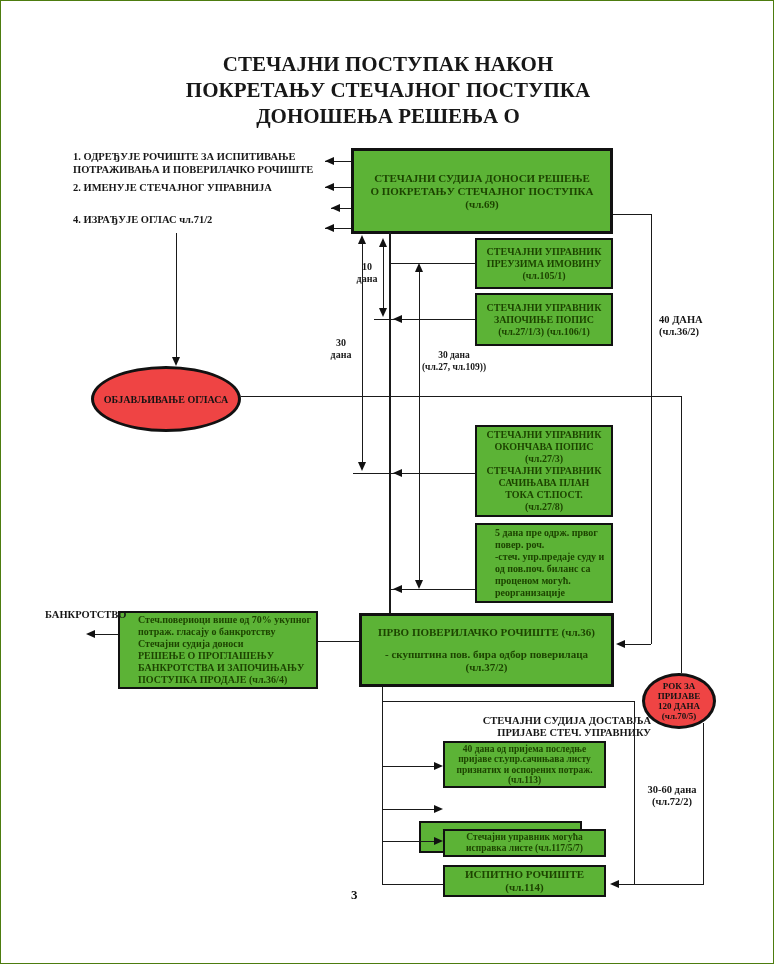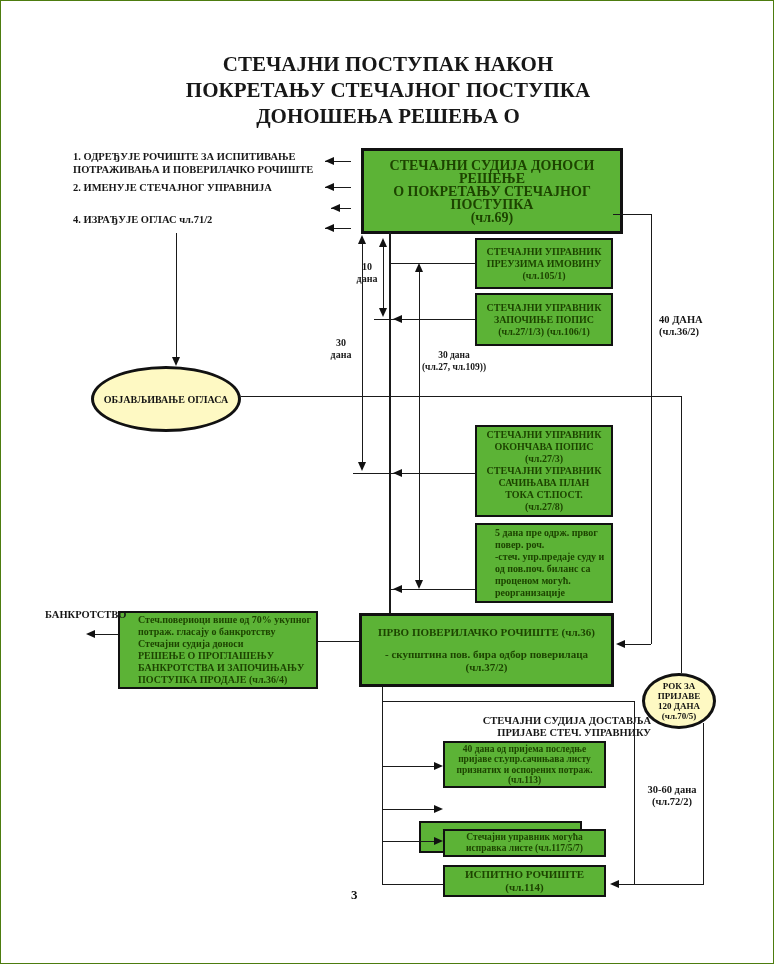--- a/index.html
+++ b/index.html
@@ -7,21 +7,21 @@
         font-family:Liberation Serif, serif;font-weight:bold;color:#111;
         border:1px solid #4d7c0f;box-sizing:border-box;overflow:hidden;}
   .abs{position:absolute;}
   .title{left:0;top:50px;width:774px;text-align:center;font-size:21px;line-height:26px;color:#171717;}
   .listitem{font-size:10.5px;line-height:12.5px;color:#171717;}
   .box{background:#5CB336;border:2px solid #111;box-sizing:border-box;
        display:flex;flex-direction:column;justify-content:center;align-items:center;
        text-align:center;color:#1D4400;font-size:10px;line-height:12px;}
   .box.thick{border-width:3px;}
   .box.leftalign{align-items:flex-start;text-align:left;padding-left:18px;padding-right:2px;}
-  .ellipse{background:#fef9c3;border:3px solid #111;border-radius:50%;box-sizing:border-box;
+  .ellipse{background:#ef4444;border:3px solid #111;border-radius:50%;box-sizing:border-box;
        display:flex;flex-direction:column;justify-content:center;align-items:center;
        text-align:center;color:#131313;}
   .hline{height:1px;background:#1a1a1a;}
   .vline{width:1px;background:#1a1a1a;}
   .vline.w2{width:2px;}
   .ah{width:0;height:0;}
   .ah.l{border-top:4px solid transparent;border-bottom:4px solid transparent;border-right:9px solid #111;}
   .ah.r{border-top:4px solid transparent;border-bottom:4px solid transparent;border-left:9px solid #111;}
   .ah.u{border-left:4px solid transparent;border-right:4px solid transparent;border-bottom:9px solid #111;}
   .ah.d{border-left:4px solid transparent;border-right:4px solid transparent;border-top:9px solid #111;}
@@ -39,21 +39,21 @@
     <div>ДОНОШЕЊА РЕШЕЊА О</div>
   </div>
 
   <div class="abs listitem" style="left:72px;top:150px;">
     <div>1. ОДРЕЂУЈЕ РОЧИШТЕ ЗА ИСПИТИВАЊЕ</div>
     <div>ПОТРАЖИВАЊА И ПОВЕРИЛАЧКО РОЧИШТЕ</div>
   </div>
   <div class="abs listitem" style="left:72px;top:181px;">2. ИМЕНУЈЕ СТЕЧАЈНОГ УПРАВНИЈА</div>
   <div class="abs listitem" style="left:72px;top:213px;">4. ИЗРАЂУЈЕ ОГЛАС чл.71/2</div>
 
-  <div class="abs box thick" style="left:360px;top:147px;width:262px;height:86px;font-size:14px;line-height:13px;">
+  <div class="abs box thick" style="left:350px;top:147px;width:262px;height:86px;font-size:11px;line-height:13px;">
     <div>СТЕЧАЈНИ СУДИЈА ДОНОСИ РЕШЕЊЕ</div>
     <div>О ПОКРЕТАЊУ СТЕЧАЈНОГ ПОСТУПКА</div>
     <div>(чл.69)</div>
   </div>
 
   <div class="abs box" style="left:474px;top:237px;width:138px;height:51px;">
     <div>СТЕЧАЈНИ УПРАВНИК</div>
     <div>ПРЕУЗИМА ИМОВИНУ</div>
     <div>(чл.105/1)</div>
   </div>

